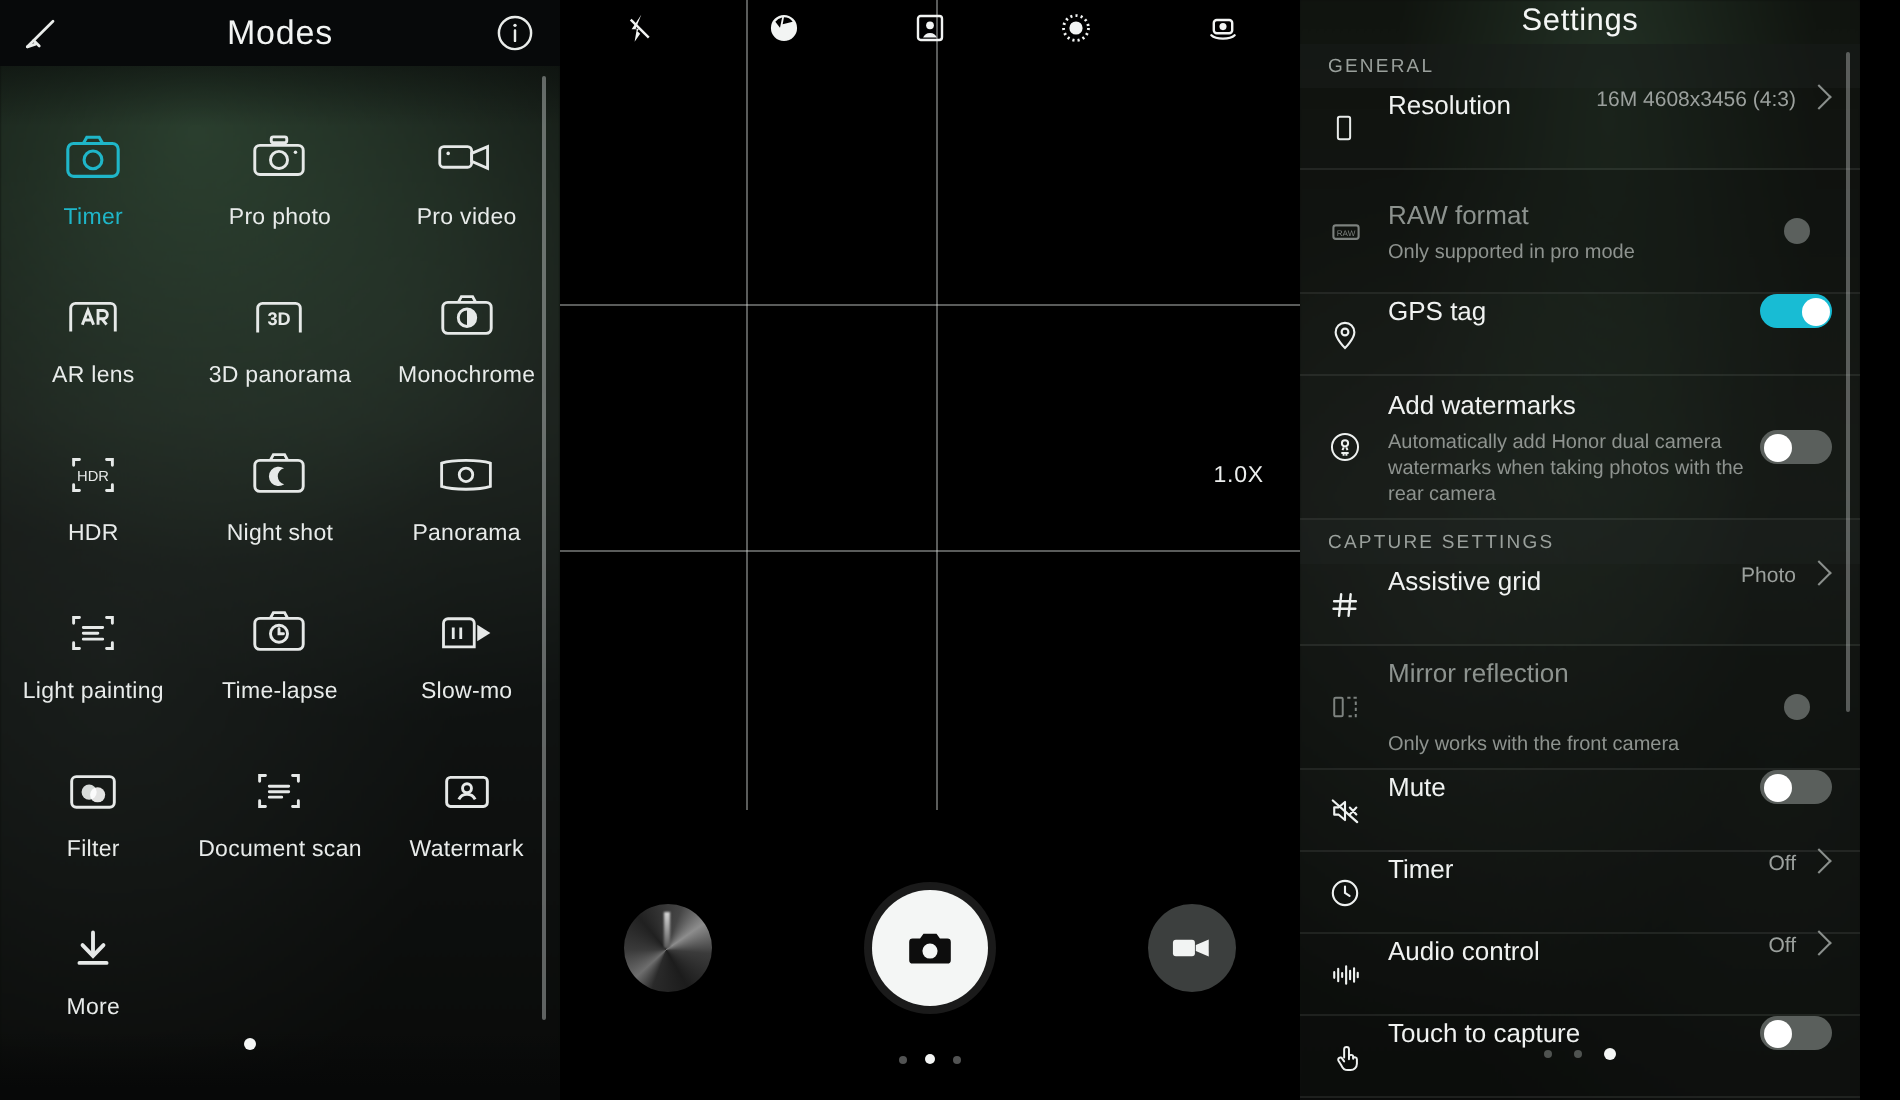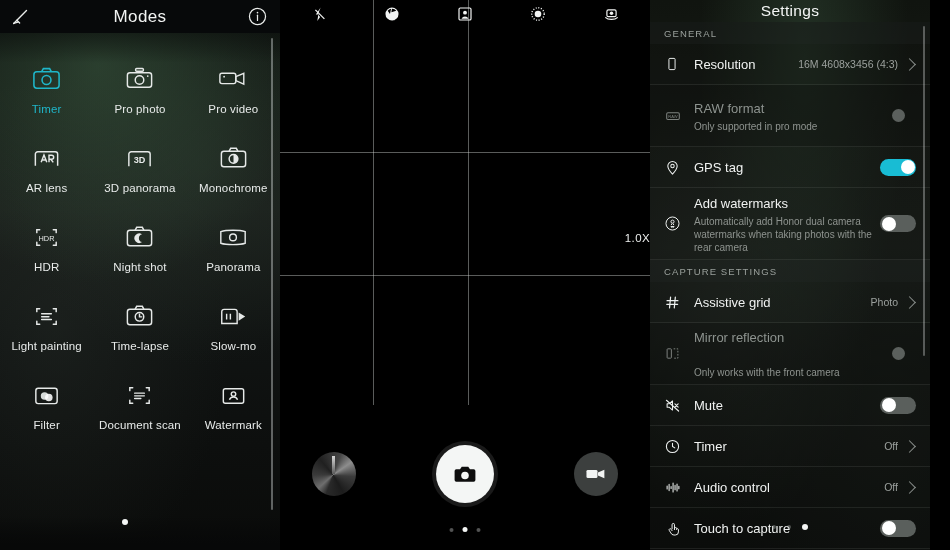--- a/index.html
+++ b/index.html
@@ -87,21 +87,21 @@
     position:absolute; top:0; left:0; right:0; height:28px;
     display:flex; align-items:center; justify-content:space-between;
     padding:0 28px; z-index:5;
   }
   .vf-topbar .t-ic { width:22px; height:22px; display:flex; align-items:center; justify-content:center; cursor:pointer; }
   .vf-frame { position:absolute; left:0; right:0; top:0; height:550px; }
   .gl { position:absolute; background:rgba(214,219,217,.42); }
   .gl.v { width:1px; top:0; height:405px; }
   .gl.h { height:1px; left:0; width:370px; }
   .vf-zoom {
-    position:absolute; right:0; top:232px; color:#eceeed; font-size:11.5px;
+    position:absolute; right:18px; top:232px; color:#eceeed; font-size:11.5px;
     letter-spacing:.4px; z-index:6;
   }
   .vf-bottom {
     position:absolute; left:0; right:0; bottom:0; height:112px; z-index:6;
   }
   .thumb {
     position:absolute; left:32px; top:14px; width:44px; height:44px; border-radius:50%;
     overflow:hidden; cursor:pointer;
     background:
       conic-gradient(from 200deg at 48% 52%, #2a2a2a 0deg, #6e6e6e 28deg, #3a3a3a 70deg, #202020 120deg,
@@ -146,21 +146,21 @@
   .set-title { color:#f4f6f5; font-size:15.5px; letter-spacing:.3px; }
   .set-list { position:absolute; top:22px; left:0; right:0; bottom:0; z-index:4; }
 
   .sec-head {
     height:22px; display:flex; align-items:center; padding-left:14px;
     background:rgba(24,28,25,.55);
   }
   .sec-head span { font-size:9.5px; letter-spacing:1.1px; color:#9aa09c; }
 
   .row {
-    position:relative; display:flex; align-items:center;
+    position:relative; display:flex; 
     padding:0 14px 0 14px; min-height:41px;
     border-bottom:1px solid rgba(128,136,131,.16);
     background:rgba(14,17,15,.42);
     cursor:pointer;
   }
   .row.tall { min-height:62px; align-items:center; }
   .row.dim { background:rgba(12,14,12,.55); cursor:default; }
   .r-ic { width:30px; flex:0 0 30px; display:flex; align-items:center; justify-content:flex-start; }
   .r-ic svg { display:block; }
   .r-txt { flex:1 1 auto; min-width:0; padding-right:8px; }
@@ -380,20 +380,30 @@
           <span class="mode-ic">
             <svg viewBox="0 0 32 32" width="31" height="31" fill="none" stroke="#e6e9e8" stroke-width="1.5">
               <rect x="5.5" y="10" width="21" height="15" rx="2"></rect>
               <circle cx="16" cy="15.6" r="2.3"></circle>
               <path d="M11.8 21.4 a4.6 4.6 0 0 1 8.4 0"></path>
             </svg>
           </span>
           <span class="mode-lb">Watermark</span>
         </div>
 
+        <div class="mode-cell">
+          <span class="mode-ic">
+            <svg viewBox="0 0 32 32" width="31" height="31" fill="none" stroke="#e6e9e8" stroke-width="2" stroke-linecap="round">
+              <path d="M16 8.5 V19"></path>
+              <path d="M10.6 15 L16 20.6 L21.4 15" fill="none"></path>
+              <path d="M9 24.2 H23"></path>
+            </svg>
+          </span>
+          <span class="mode-lb">More</span>
+        </div>
 
       </div>
     </div>
 
     <div class="modes-fade-top"></div>
     <div class="modes-fade-bot"></div>
     <div class="modes-scrollbar"></div>
     <div class="touch-dot"></div>
   </div>
 

